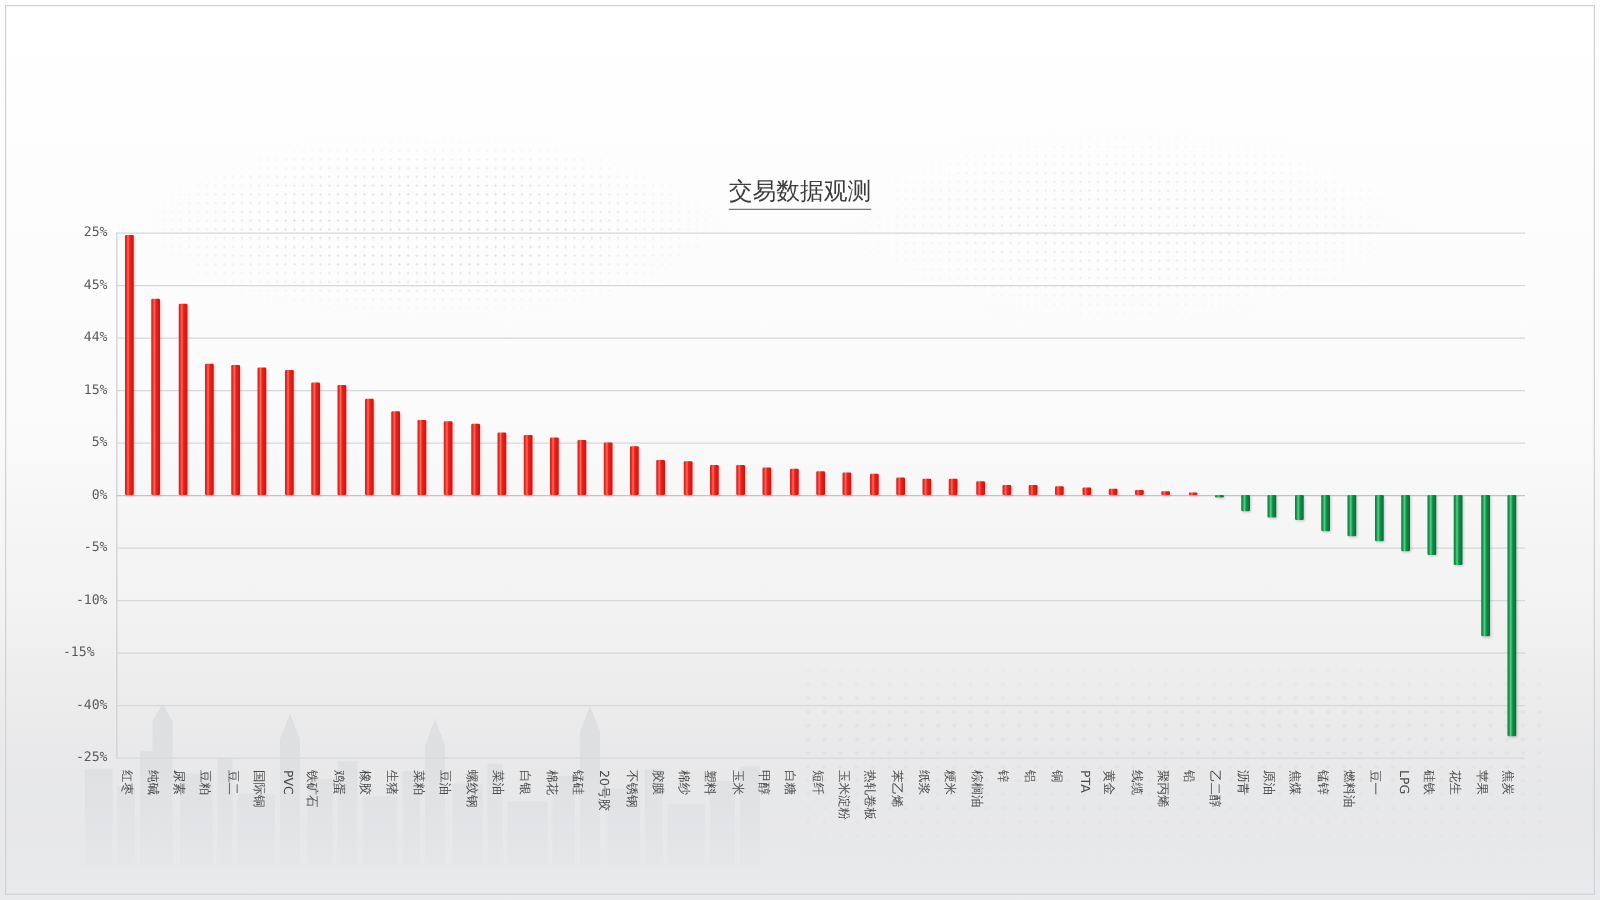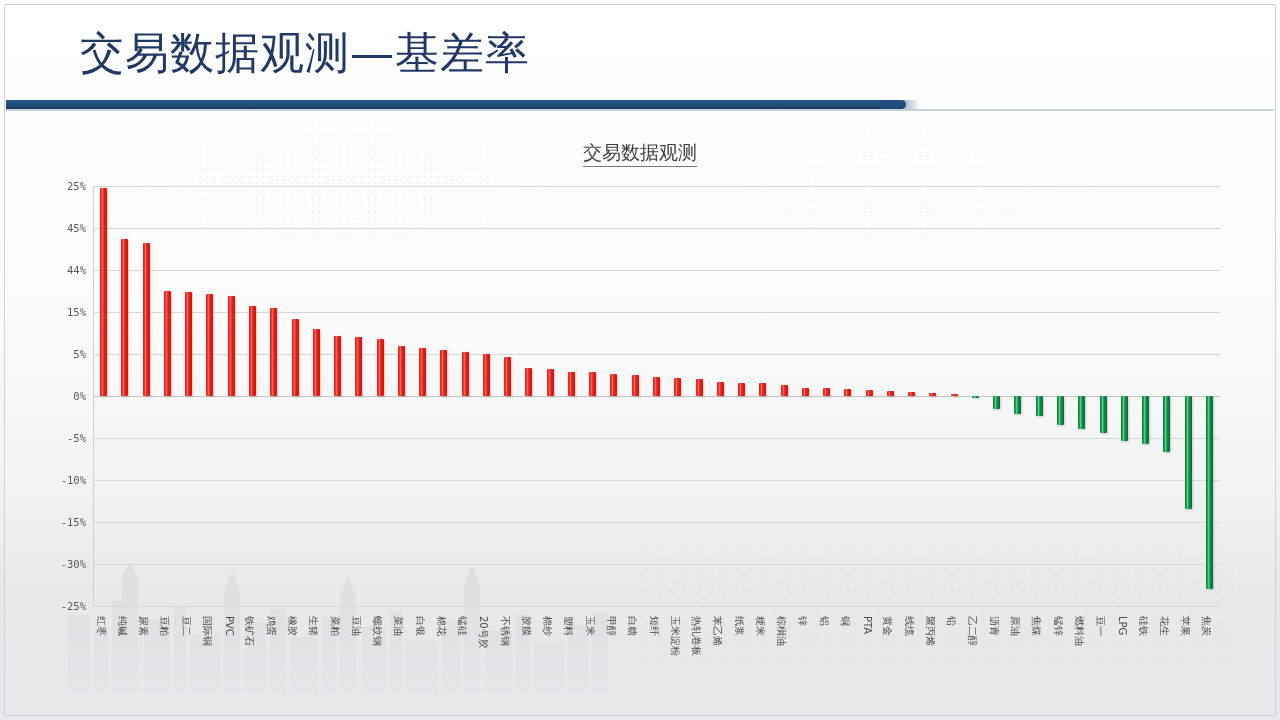--- a/index.html
+++ b/index.html
@@ -177,26 +177,20 @@
       <rect x="426" y="74" width="26" height="61"></rect>
       <rect x="456" y="58" width="14" height="77"></rect>
       <rect x="474" y="86" width="30" height="49"></rect>
       <rect x="508" y="68" width="20" height="67"></rect>
       <rect x="532" y="56" width="16" height="79"></rect>
     </g>
   </svg>
 
   <div id="sheen"></div>
 
-  <div id="title-band">
-    <div id="title-text">交易数据观测—基差率</div>
-    <div id="title-rule"></div>
-    <div id="title-tail"></div>
-    <div id="title-rule2"></div>
-  </div>
 
   <div id="chart-wrap">
     <div id="chart-title">
       <span>交易数据观测</span>
     </div>
 
     <div id="plot">
       <div class="axis-left"></div>
       <div class="ylab-holder" id="grid-holder">
           <div class="gridline" style="top: 0px;"></div>
@@ -209,23 +203,23 @@
           <div class="ylab" style="top: 126px;">15%</div>
           <div class="gridline" style="top: 168px;"></div>
           <div class="ylab" style="top: 168px;">5%</div>
           <div class="gridline zero" style="top: 210px;"></div>
           <div class="ylab" style="top: 210px;">0%</div>
           <div class="gridline" style="top: 252px;"></div>
           <div class="ylab" style="top: 252px;">-5%</div>
           <div class="gridline" style="top: 294px;"></div>
           <div class="ylab" style="top: 294px;">-10%</div>
           <div class="gridline" style="top: 336px;"></div>
-          <div class="ylab" style="top: 336px;">-15%</div>
+          <div class="ylab" style="top: 336px; text-align: center;">-15%</div>
           <div class="gridline" style="top: 378px;"></div>
-          <div class="ylab" style="top: 378px;">-30%</div>
+          <div class="ylab" style="top: 378px;">-40%</div>
           <div class="gridline" style="top: 420px;"></div>
           <div class="ylab" style="top: 420px;">-25%</div>
         </div>
       <div class="ylab-holder" id="bars-holder">
           <div class="bar pos" title="红枣 24.8%" style="left: 7.13208px; top: 1.68px; height: 208.32px;"></div>
           <div class="bar pos" title="纯碱 18.7%" style="left: 28.3962px; top: 52.92px; height: 157.08px;"></div>
           <div class="bar pos" title="尿素 18.2%" style="left: 49.6604px; top: 57.12px; height: 152.88px;"></div>
           <div class="bar pos" title="豆粕 12.5%" style="left: 70.9245px; top: 105px; height: 105px;"></div>
           <div class="bar pos" title="豆二 12.4%" style="left: 92.1887px; top: 105.84px; height: 104.16px;"></div>
           <div class="bar pos" title="国际铜 12.1%" style="left: 113.453px; top: 108.36px; height: 101.64px;"></div>

